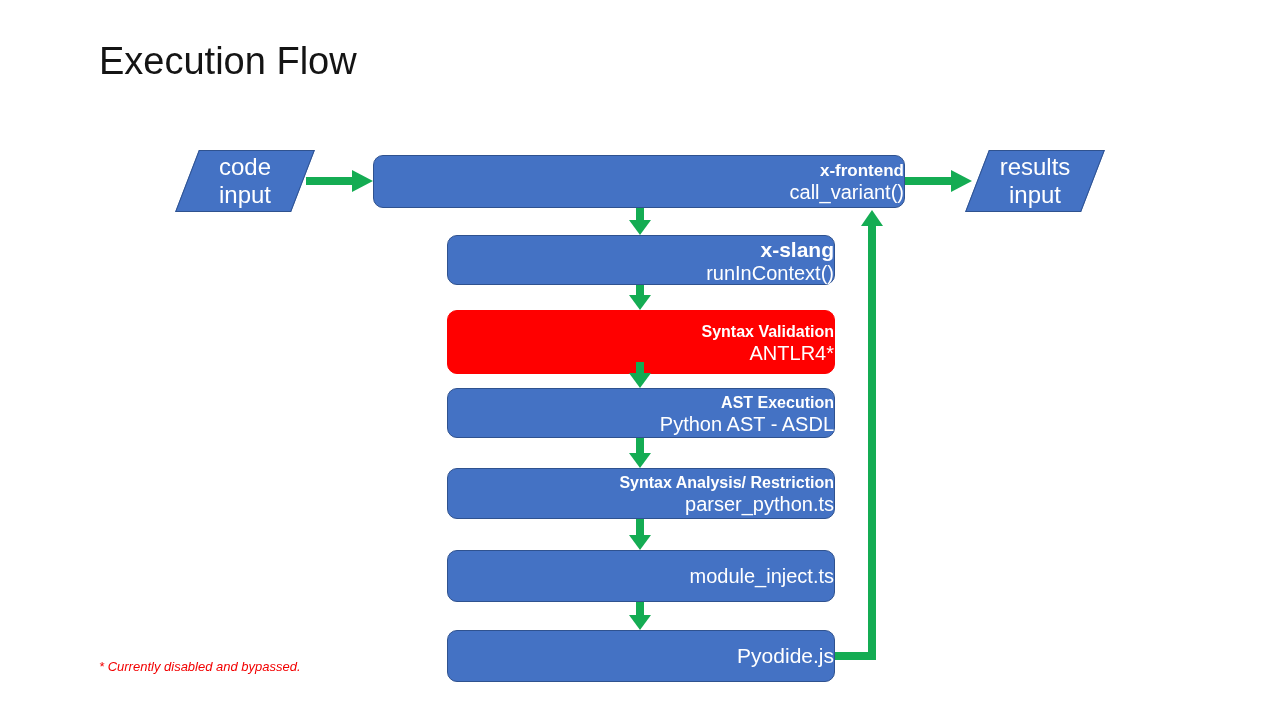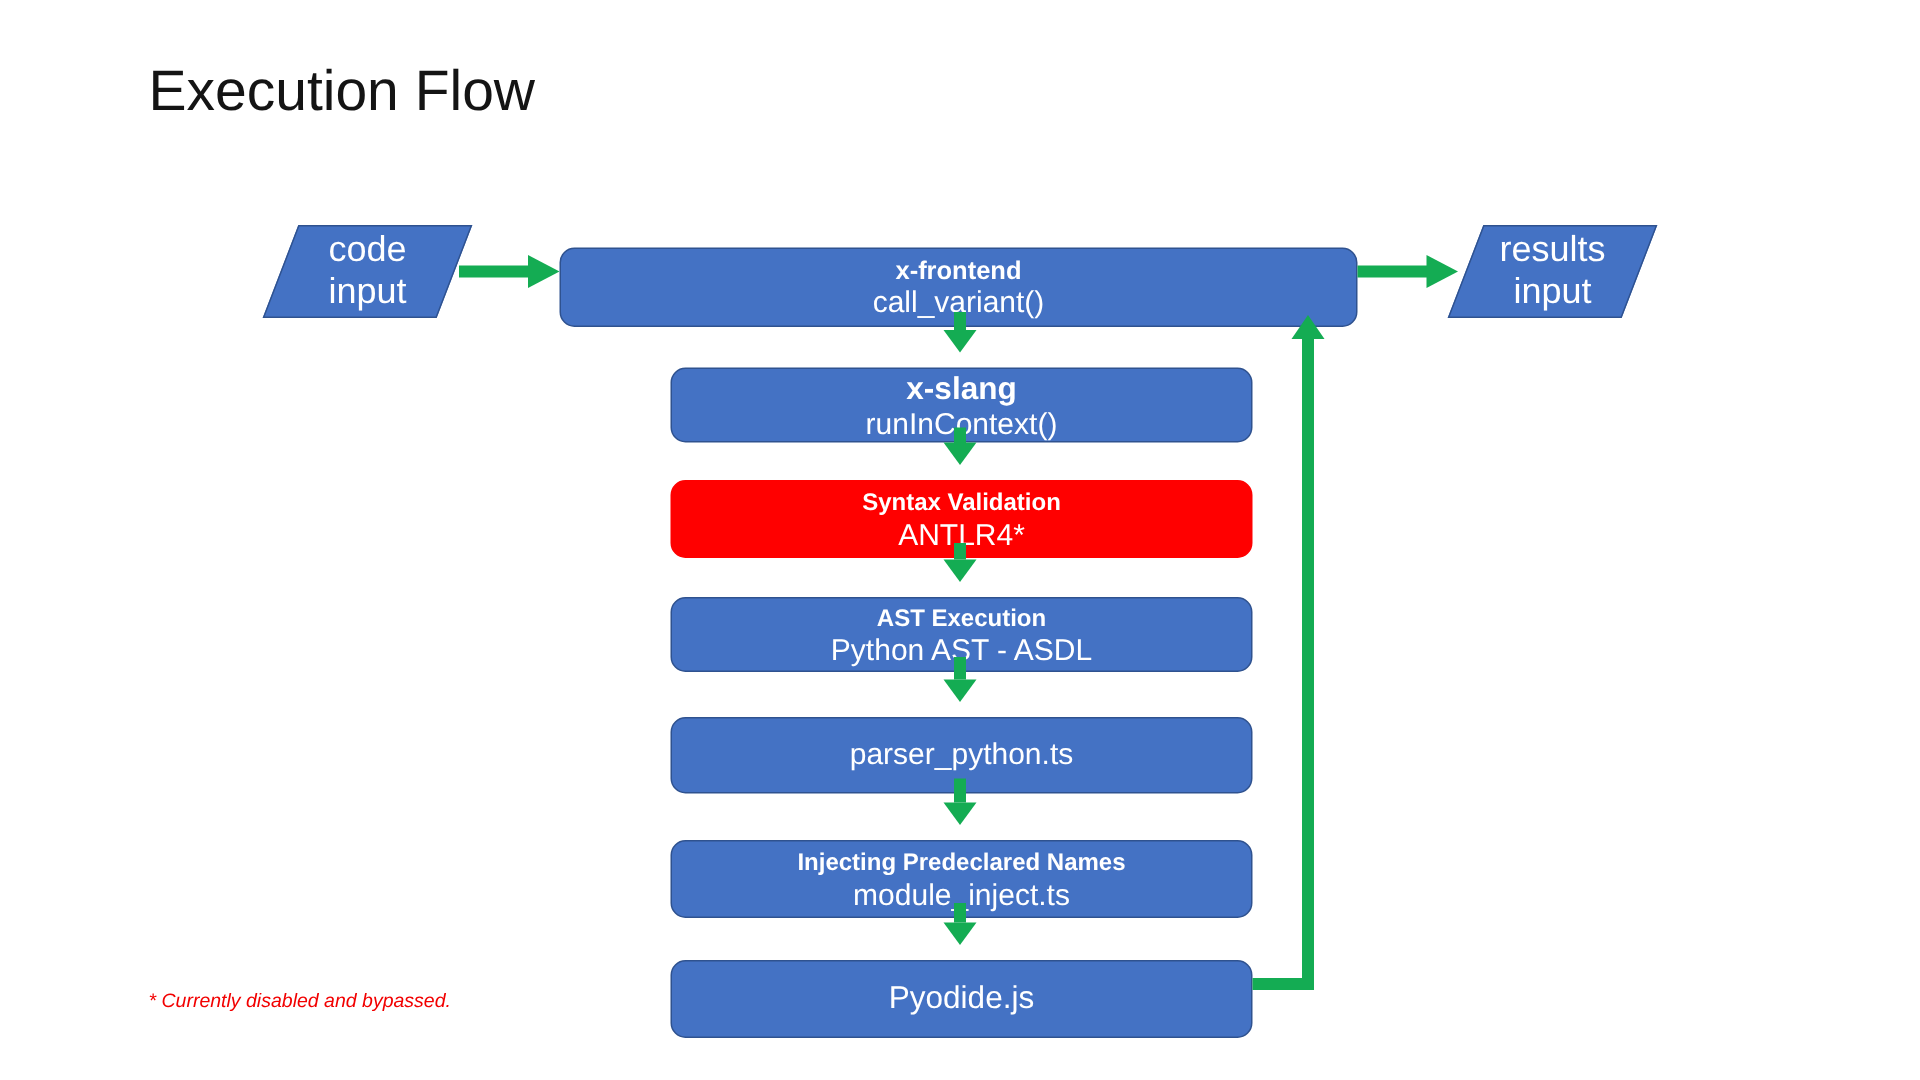--- a/index.html
+++ b/index.html
@@ -50,35 +50,34 @@
   .para-input  { left: 187px; top: 150px; }
   .para-output { left: 977px; top: 150px; }
 
   
   .node {
     position: absolute;
     background: var(--node-blue);
     border: 1.5px solid var(--node-border);
     border-radius: 10px;
     display: flex; flex-direction: column;
-    align-items: center; justify-content: center;
+    align-items: flex-end; justify-content: center;
     color: var(--text-white);
     text-align: center;
-    margin-top: 10px;
   }
   .node.red { background: var(--node-red); border-color: var(--node-red); }
   .node-title { font-weight: bold; font-size: 16px; line-height: 22px; }
   .node-title.xl { font-size: 21px; line-height: 26px; }
   .node-title.lg { font-size: 17px; line-height: 22px; }
   .node-title.plain { font-weight: normal; font-size: 21px; line-height: 26px; }
   .node-sub { font-size: 20px; line-height: 21px; }
 
   .n-frontend  { left: 373px; top: 155px; width: 532px; height: 53px; }
   .n-slang     { left: 447px; top: 235px; width: 388px; height: 50px; }
-  .n-validate  { left: 447px; top: 310px; width: 388px; height: 52px; }
+  .n-validate  { left: 447px; top: 310px; width: 388px; height: 64px; }
   .n-ast       { left: 447px; top: 388px; width: 388px; height: 50px; }
   .n-analysis  { left: 447px; top: 468px; width: 388px; height: 51px; }
   .n-inject    { left: 447px; top: 550px; width: 388px; height: 52px; }
   .n-pyodide   { left: 447px; top: 630px; width: 388px; height: 52px; }
 
   
   .arr-stem { position: absolute; background: var(--arrow-green); }
   .arr-head { position: absolute; width: 0; height: 0; }
   .arr-head.right {
     border-top: 11px solid transparent;
@@ -143,25 +142,25 @@
     <div class="node-title">Syntax Validation</div>
     <div class="node-sub">ANTLR4*</div>
   </div>
 
   <div class="node n-ast">
     <div class="node-title">AST Execution</div>
     <div class="node-sub">Python AST - ASDL</div>
   </div>
 
   <div class="node n-analysis">
+    <div class="node-title">Syntax Analysis/ Restriction</div>
     <div class="node-sub">parser_python.ts</div>
   </div>
 
   <div class="node n-inject">
-    <div class="node-title">Injecting Predeclared Names</div>
     <div class="node-sub">module_inject.ts</div>
   </div>
 
   <div class="node n-pyodide">
     <div class="node-title plain">Pyodide.js</div>
   </div>
 
   <div>
     <div class="arr-stem" style="left:306px; top:177px; width:48px; height:8px;"></div>
     <div class="arr-head right" style="left:352px; top:170px;"></div>

